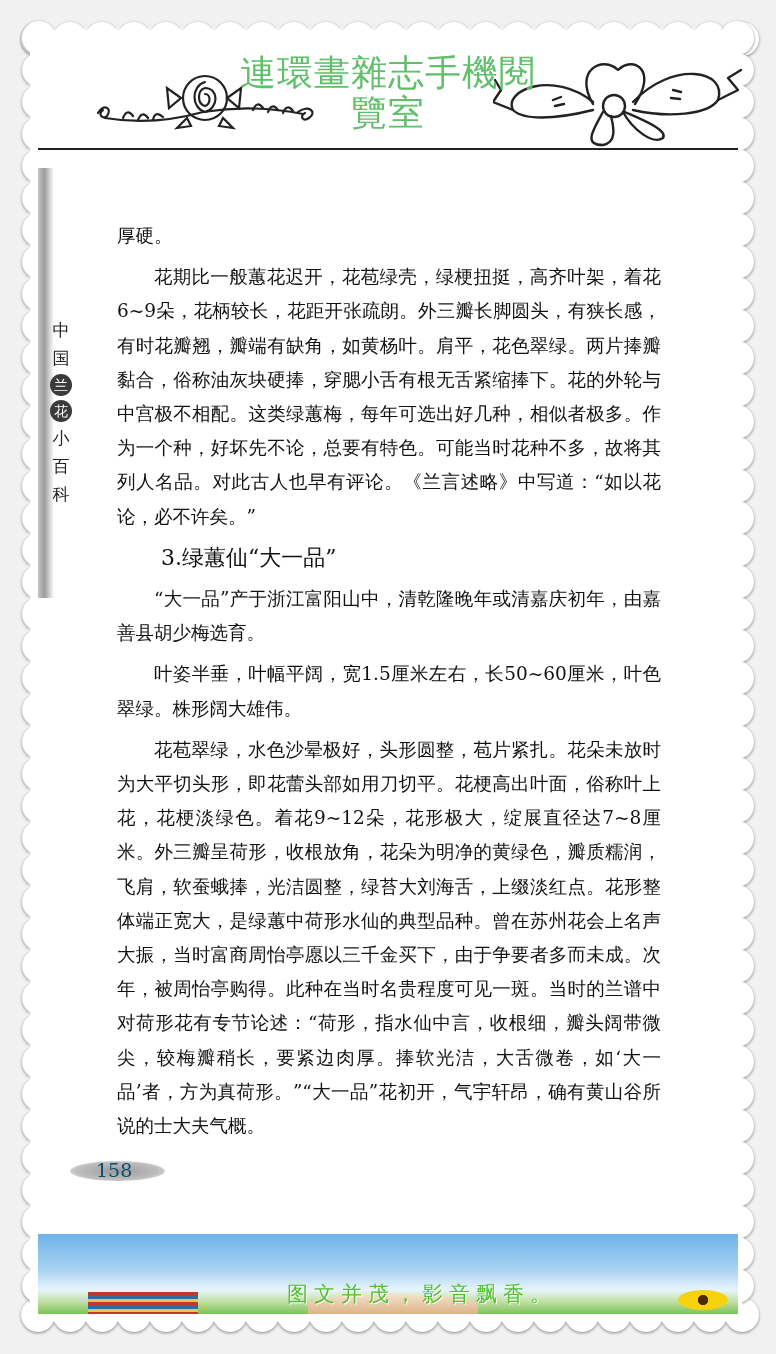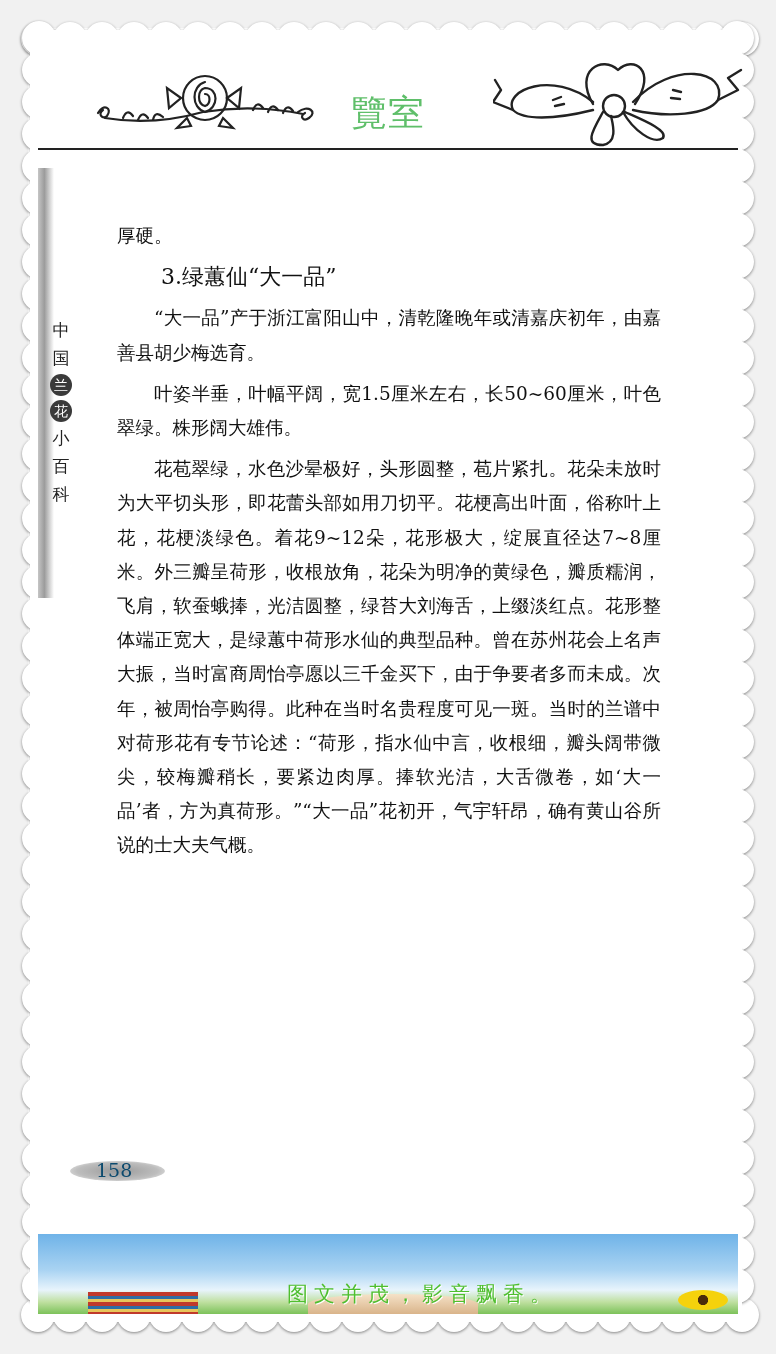--- a/index.html
+++ b/index.html
@@ -259,37 +259,39 @@
       <path d="M140 52 C180 10, 235 20, 225 50 C215 65, 175 68, 140 60"></path>
       <path d="M100 54 C80 20, 110 5, 125 20 C140 5, 165 20, 142 54"></path>
       <circle cx="121" cy="56" r="11"></circle>
       <path d="M110 62 C100 80, 90 95, 110 95 C125 92, 120 75, 118 66"></path>
       <path d="M130 62 C140 80, 160 95, 170 88 C175 80, 150 70, 132 62"></path>
       <path d="M20 60 L0 52 L8 40 L2 30"></path>
       <path d="M225 50 L245 40 L235 28 L248 20"></path>
       <path d="M60 50 l8 -3 M62 56 l9 -2 M180 40 l8 2 M178 48 l9 1"></path>
     </g>
   </svg>
+  <div class="title l1">連環畫雜志手機閱</div>
   <div class="title l2">覽室</div>
 </div>
 <div class="header-line"></div>
 
 <div class="side-strip"></div>
 <div class="side-label">
   <span>中</span>
   <span>国</span>
   <span class="circ">兰</span>
   <span class="circ">花</span>
   <span>小</span>
   <span>百</span>
   <span>科</span>
 </div>
 
 <div class="content">
   <p>厚硬。</p>
+  <p class="ind">花期比一般蕙花迟开，花苞绿壳，绿梗扭挺，高齐叶架，着花6~9朵，花柄较长，花距开张疏朗。外三瓣长脚圆头，有狭长感，有时花瓣翘，瓣端有缺角，如黄杨叶。肩平，花色翠绿。两片捧瓣黏合，俗称油灰块硬捧，穿腮小舌有根无舌紧缩捧下。花的外轮与中宫极不相配。这类绿蕙梅，每年可选出好几种，相似者极多。作为一个种，好坏先不论，总要有特色。可能当时花种不多，故将其列人名品。对此古人也早有评论。《兰言述略》中写道：“如以花论，必不许矣。”</p>
   <p class="heading">3.绿蕙仙“大一品”</p>
   <p class="ind">“大一品”产于浙江富阳山中，清乾隆晚年或清嘉庆初年，由嘉善县胡少梅选育。</p>
   <p class="ind">叶姿半垂，叶幅平阔，宽1.5厘米左右，长50~60厘米，叶色翠绿。株形阔大雄伟。</p>
   <p class="ind">花苞翠绿，水色沙晕极好，头形圆整，苞片紧扎。花朵未放时为大平切头形，即花蕾头部如用刀切平。花梗高出叶面，俗称叶上花，花梗淡绿色。着花9~12朵，花形极大，绽展直径达7~8厘米。外三瓣呈荷形，收根放角，花朵为明净的黄绿色，瓣质糯润，飞肩，软蚕蛾捧，光洁圆整，绿苔大刘海舌，上缀淡红点。花形整体端正宽大，是绿蕙中荷形水仙的典型品种。曾在苏州花会上名声大振，当时富商周怡亭愿以三千金买下，由于争要者多而未成。次年，被周怡亭购得。此种在当时名贵程度可见一斑。当时的兰谱中对荷形花有专节论述：“荷形，指水仙中言，收根细，瓣头阔带微尖，较梅瓣稍长，要紧边肉厚。捧软光洁，大舌微卷，如‘大一品’者，方为真荷形。”“大一品”花初开，气宇轩昂，确有黄山谷所说的士大夫气概。</p>
 </div>
 
 <div class="page-num-wrap">
   <div class="page-num-blob"></div>
   <div class="page-num">158</div>
 </div>

